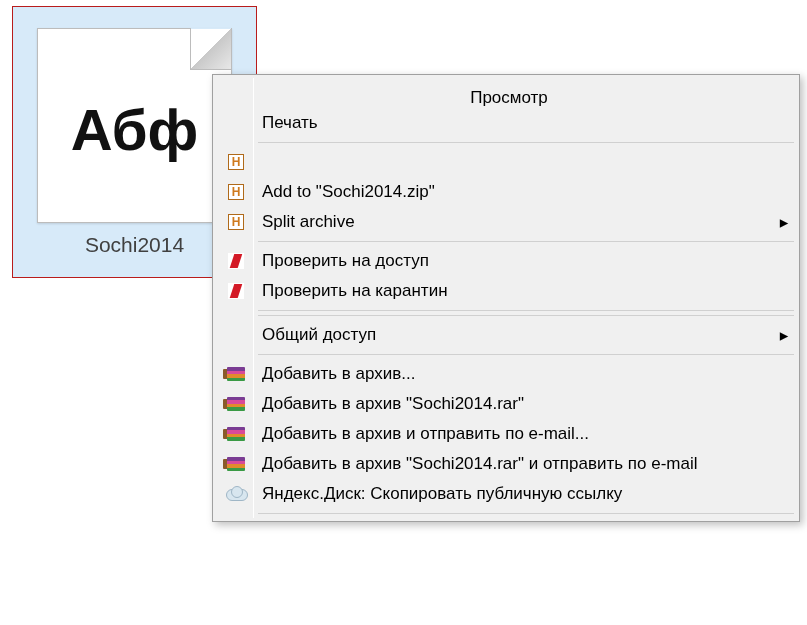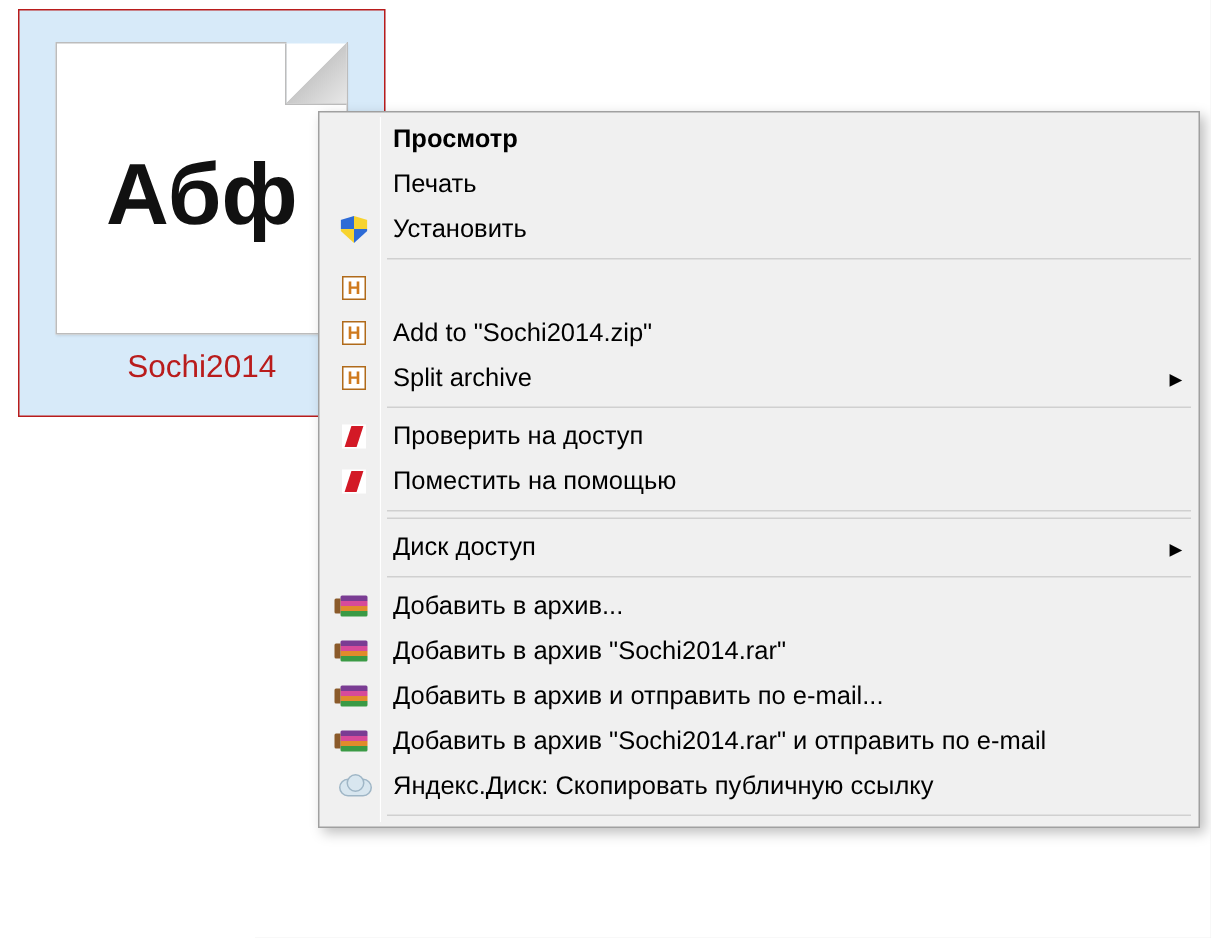--- a/index.html
+++ b/index.html
@@ -64,21 +64,21 @@
     }
     .file-text {
       font-size: 58px;
       font-weight: 900;
       font-family: Arial, sans-serif;
       color: #111;
       margin-top: 8px;
     }
     .file-label {
       font-size: 21px;
-      color: #b91c1c;
+      color: #404040;
       text-align: center;
     }
 
     
     .context-menu {
       position: absolute;
       left: 212px;
       top: 74px;
       width: 588px;
       background: #f0f0f0;
@@ -89,21 +89,22 @@
     .menu-item {
       display: flex;
       align-items: center;
       height: 30px;
       font-size: 17px;
       color: #000;
       position: relative;
       cursor: default;
     }
     .menu-item.bold {
-      font-weight: 700;
+      font-weight: 400;
+      flex-direction: column;
     }
     .menu-icon-col {
       width: 40px;
       display: flex;
       align-items: center;
       justify-content: center;
       height: 100%;
     }
     .menu-label {
       flex: 1;
@@ -235,26 +236,20 @@
   <div class="menu-vsep"></div>
 
   <div class="menu-item bold">
     <span class="menu-icon-col"></span>
     <span class="menu-label">Просмотр</span>
   </div>
   <div class="menu-item">
     <span class="menu-icon-col"></span>
     <span class="menu-label">Печать</span>
   </div>
-  <div class="menu-item">
-    <span class="menu-icon-col">
-        <span class="icon-shield"></span>
-      </span>
-    <span class="menu-label">Установить</span>
-  </div>
 
   <div class="menu-separator"></div>
 
   <div class="menu-item">
     <span class="menu-icon-col">
         <span class="icon-hamster">H</span>
       </span>
   </div>
   <div class="menu-item">
     <span class="menu-icon-col">
@@ -275,31 +270,31 @@
   <div class="menu-item">
     <span class="menu-icon-col">
         <span class="icon-kasp"></span>
       </span>
     <span class="menu-label">Проверить на доступ</span>
   </div>
   <div class="menu-item">
     <span class="menu-icon-col">
         <span class="icon-kasp"></span>
       </span>
-    <span class="menu-label">Поместить на помощью</span>
+    <span class="menu-label">Проверить на карантин</span>
   </div>
 
   <div class="menu-separator"></div>
 
 
   <div class="menu-separator"></div>
 
   <div class="menu-item">
     <span class="menu-icon-col"></span>
-    <span class="menu-label">Диск доступ</span>
+    <span class="menu-label">Общий доступ</span>
     <span class="menu-arrow">▸</span>
   </div>
 
   <div class="menu-separator"></div>
 
   <div class="menu-item">
     <span class="menu-icon-col">
         <span class="icon-rar"></span>
       </span>
     <span class="menu-label">Добавить в архив...</span>

